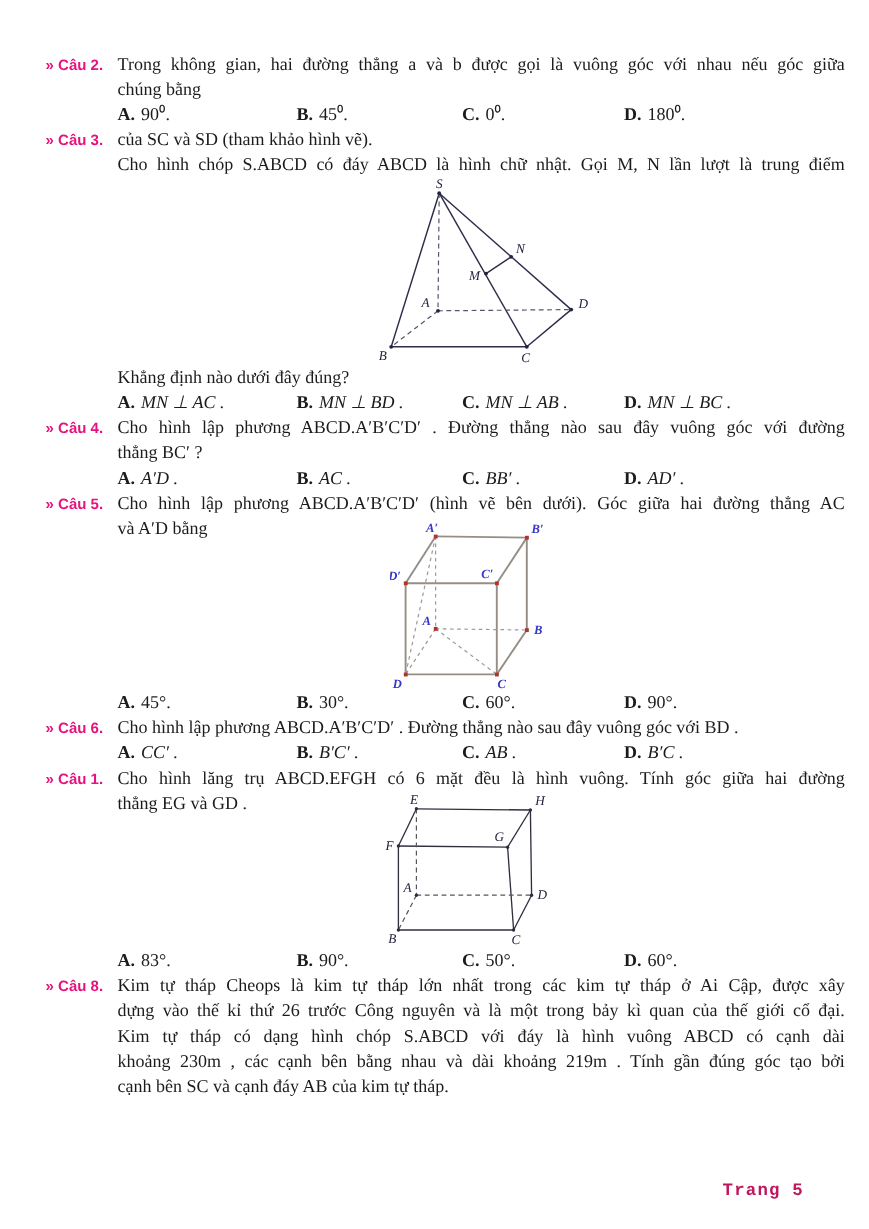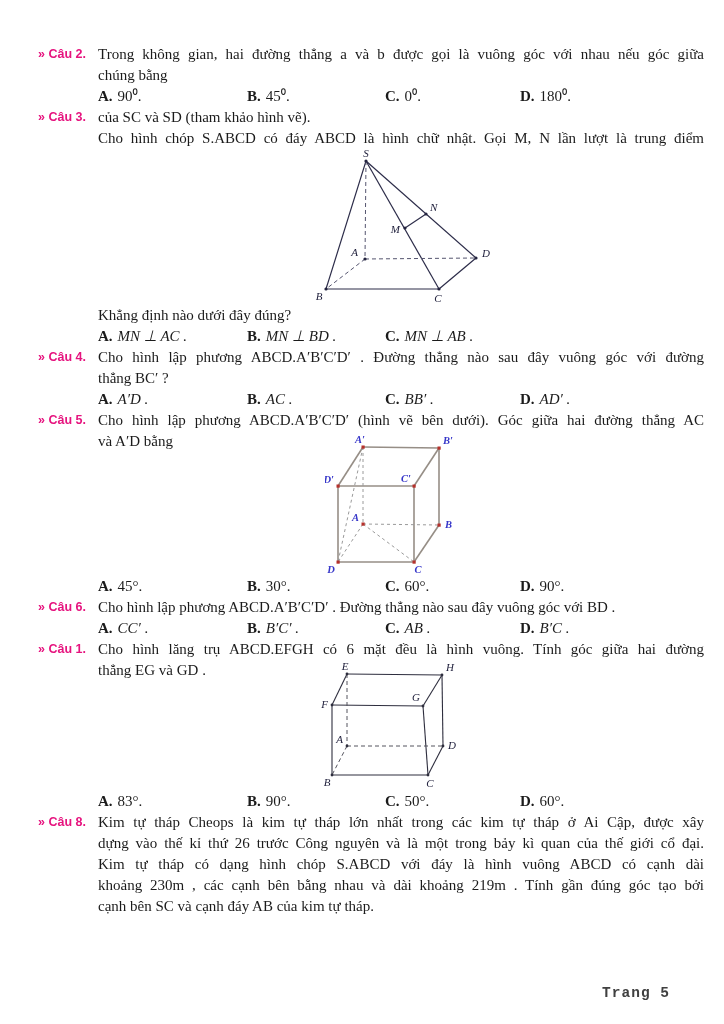--- a/index.html
+++ b/index.html
@@ -20,21 +20,21 @@
   figure {margin:0; padding:0;}
   svg.fig {display:block;}
   .fig-pyramid {margin:-2px 0 0 197px;}
   .fig-cube {margin:-18px 0 0 227px;}
   .fig-prism {margin:-20px 0 0 220px;}
   .pyr-label, .prism-label {font-family:"Liberation Serif", serif; font-style:italic;
            font-size:11px; fill:#23233f;}
   .cube-label {font-family:"Liberation Serif", serif; font-style:italic; font-weight:bold;
            font-size:10.5px; fill:#3636c9;}
   .page-number {position:absolute; top:985px; right:54px; font-family:"Liberation Mono", monospace;
-           font-weight:bold; font-size:14.5px; letter-spacing:1px; color:#404040;}
+           font-weight:bold; font-size:14.5px; letter-spacing:1px; color:#be185d;}
 </style>
 </head>
 <body>
 
 <div class="page">
   <div class="content">
 
     <div class="question">
       <span class="marker">» Câu 2.</span>
       <div class="q-body">
@@ -87,20 +87,21 @@
               <text class="pyr-label" x="105" y="86" text-anchor="end">M</text>
               <text class="pyr-label" x="135" y="64" text-anchor="start">N</text>
             </g>
           </svg>
         </figure>
         <div class="line">Khẳng định nào dưới đây đúng?</div>
         <div class="opts">
           <span class="opt"><span class="let">A.</span><span class="val">MN ⊥ AC .</span></span>
           <span class="opt"><span class="let">B.</span><span class="val">MN ⊥ BD .</span></span>
           <span class="opt"><span class="let">C.</span><span class="val">MN ⊥ AB .</span></span>
+          <span class="opt"><span class="let">D.</span><span class="val">MN ⊥ BC .</span></span>
         </div>
       </div>
     </div>
 
     <div class="question">
       <span class="marker">» Câu 4.</span>
       <div class="q-body">
         <div class="line fill">Cho hình lập phương ABCD.A′B′C′D′ . Đường thẳng nào sau đây vuông góc với đường</div>
         <div class="line">thẳng BC′ ?</div>
         <div class="opts">

